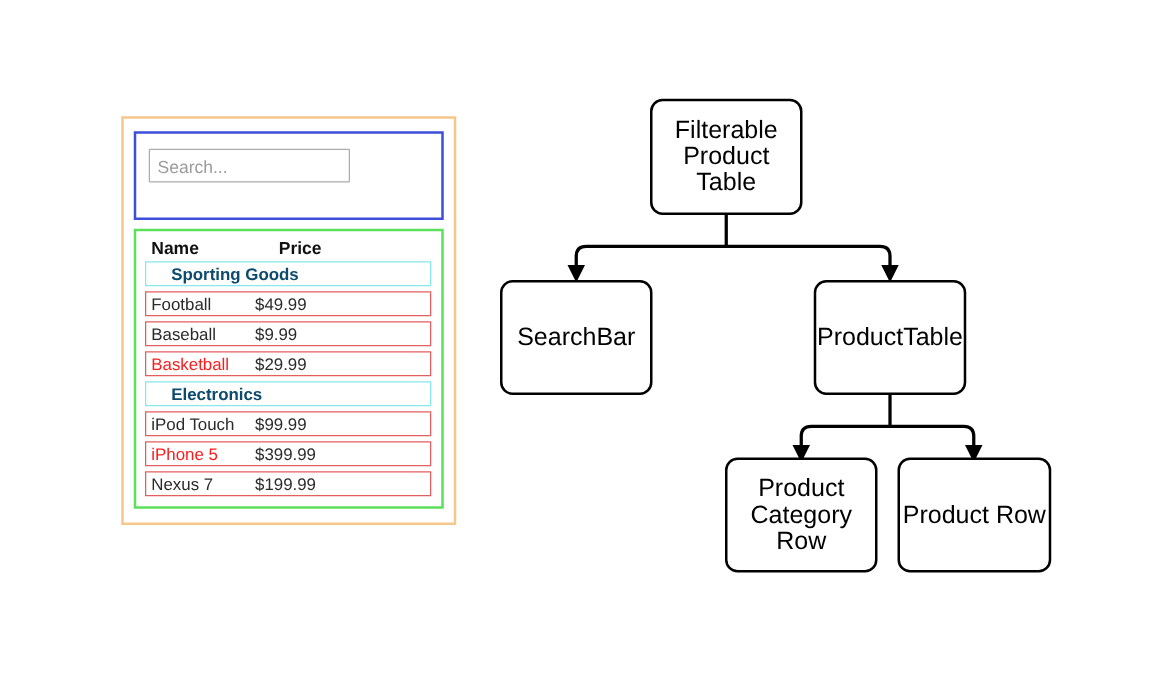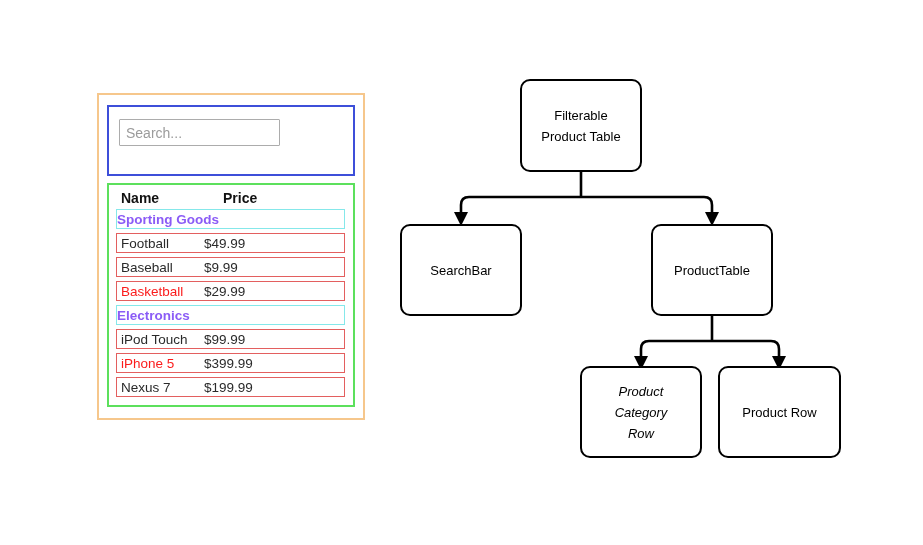--- a/index.html
+++ b/index.html
@@ -30,36 +30,36 @@
 
   .table-panel { left:8px; top:88px; width:248px; height:224px; border:2px solid #5CE05C; padding-top:3px; }
   .thead { display:flex; font-weight:bold; font-size:14px; color:#111;
     padding-left:12px; height:19px; align-items:center; }
   .thead .col-name { width:102px; }
   .rows { margin:2px 0 0 7px; }
   .row {
     width:229px; height:20px; box-sizing:border-box; margin-bottom:4px;
     display:flex; align-items:center; font-size:13.5px; color:#2a2a2a; background:#fff;
   }
-  .row.category { border:1.5px solid #85E8EA; font-weight:bold; padding-left:0; color:#8b5cf6; }
+  .row.category { border:1.5px solid #85E8EA; font-weight:bold; padding-left:20px; color:#0c4a6e; }
   .row.product  { border:1.5px solid #E35F5F; }
   .row.product .cell-name { width:83px; padding-left:4px; }
   .row.product.highlight .cell-name { color:#FB1C1C; }
 
   
   .connectors { position:absolute; left:0; top:0; pointer-events:none; }
   .node {
     position:absolute; box-sizing:border-box; border:2.8px solid #000; border-radius:10px;
     background:#fff; display:flex; align-items:center; justify-content:center;
-    text-align:center; font-size:13px; line-height:21px; color:#000; white-space:pre-line;
+    text-align:center; font-size:20px; line-height:21px; color:#000; white-space:pre-line;
   }
   .node-fpt { left:520px; top:79px;  width:122px; height:93px; }
   .node-sb  { left:400px; top:224px; width:122px; height:92px; }
   .node-pt  { left:651px; top:224px; width:122px; height:92px; }
-  .node-pcr { left:580px; top:366px; width:122px; height:92px;font-style:italic; }
+  .node-pcr { left:580px; top:366px; width:122px; height:92px; }
   .node-pr  { left:718px; top:366px; width:123px; height:92px; }
 </style>
 </head>
 <body>
 
 <div class="mockup">
 
   <div class="panel filter-panel">
     <input class="search-input" type="text" placeholder="Search..." style="">
   </div>

